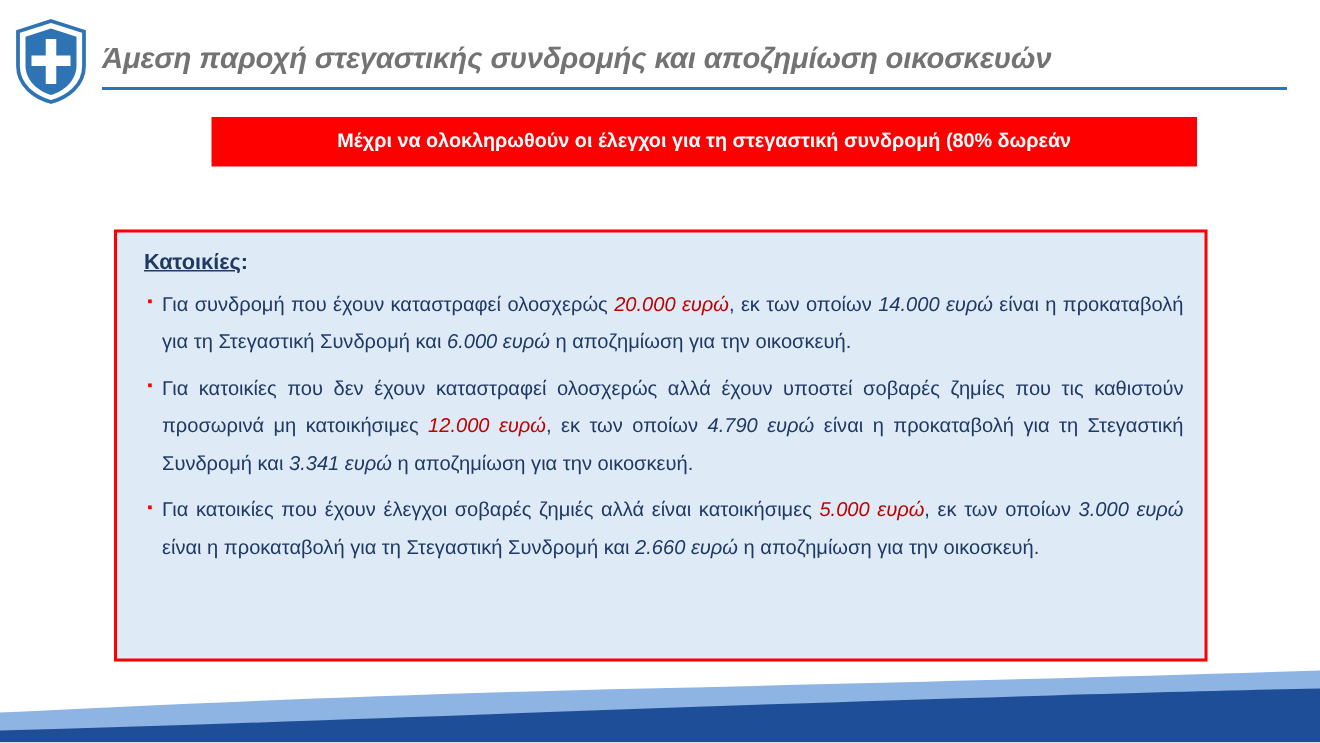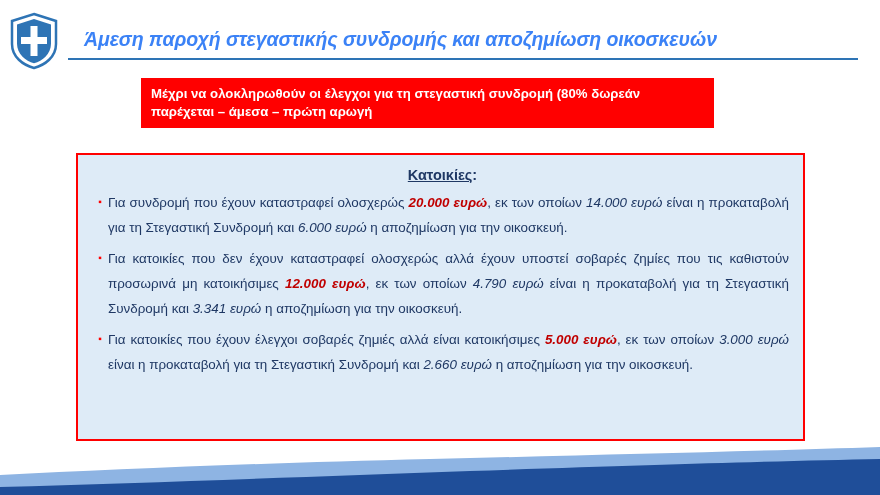--- a/index.html
+++ b/index.html
@@ -29,40 +29,40 @@
   .title-wrap {
     position: absolute;
     left: 68px;
     top: 28px;
     width: 790px;
   }
   .title {
     font-size: 19.5px;
     font-weight: bold;
     font-style: italic;
-    color: #3b82f6;
+    color: #737373;
     letter-spacing: -0.1px;
     white-space: nowrap;
-    margin-left: 16px;
   }
   .title-rule {
     margin-top: 7px;
     height: 2px;
     background: #2E74B5;
     width: 790px;
   }
 
   
   .banner {
     position: absolute;
     left: 141px;
     top: 78px;
-    width: 573px;
+    width: 657px;
     background: #FF0000;
     color: #ffffff;
+    text-align: center;
     padding: 7px 10px 8px 10px;
     box-sizing: border-box;
   }
   .banner div {
     font-size: 13.2px;
     font-weight: bold;
     line-height: 17.5px;
   }
 
   
@@ -75,21 +75,20 @@
     background: #DEEBF7;
     border: 2px solid #FF0000;
     box-sizing: border-box;
     padding: 10px 14px 0 14px;
   }
   .section-head {
     font-size: 14.5px;
     font-weight: bold;
     color: #1F3864;
     margin: 2px 0 7px 4px;
-    text-align: center;
   }
   .section-head u { text-decoration: underline; }
 
   .bullet-row {
     display: flex;
     align-items: flex-start;
     margin: 0 0 6px 0;
   }
   .bullet-mark {
     color: #FF0000;
@@ -101,21 +100,21 @@
     padding-top: 1px;
   }
   .bullet-text {
     flex: 1 1 auto;
     font-size: 13.4px;
     line-height: 25px;
     color: #1F3864;
     text-align: justify;
   }
   .bullet-text b {
-    font-weight: bold;
+    font-weight: normal;
     font-style: italic;
     color: #C00000;
   }
   .bullet-text i {
     font-style: italic;
   }
 
   
   .wave {
     position: absolute;
@@ -138,21 +137,20 @@
   </svg>
 </div>
 
 <div class="title-wrap">
   <div class="title">Άμεση παροχή στεγαστικής συνδρομής και αποζημίωση οικοσκευών</div>
   <div class="title-rule"></div>
 </div>
 
 <div class="banner">
   <div>Μέχρι να ολοκληρωθούν οι έλεγχοι για τη στεγαστική συνδρομή (80% δωρεάν</div>
-  <div>παρέχεται – άμεσα – πρώτη αρωγή</div>
 </div>
 
 <div class="mainbox">
 
   <div class="section-head">
     <u>Κατοικίες</u><span>:</span>
   </div>
 
   <div class="bullet-row">
     <div class="bullet-mark">▪</div>

